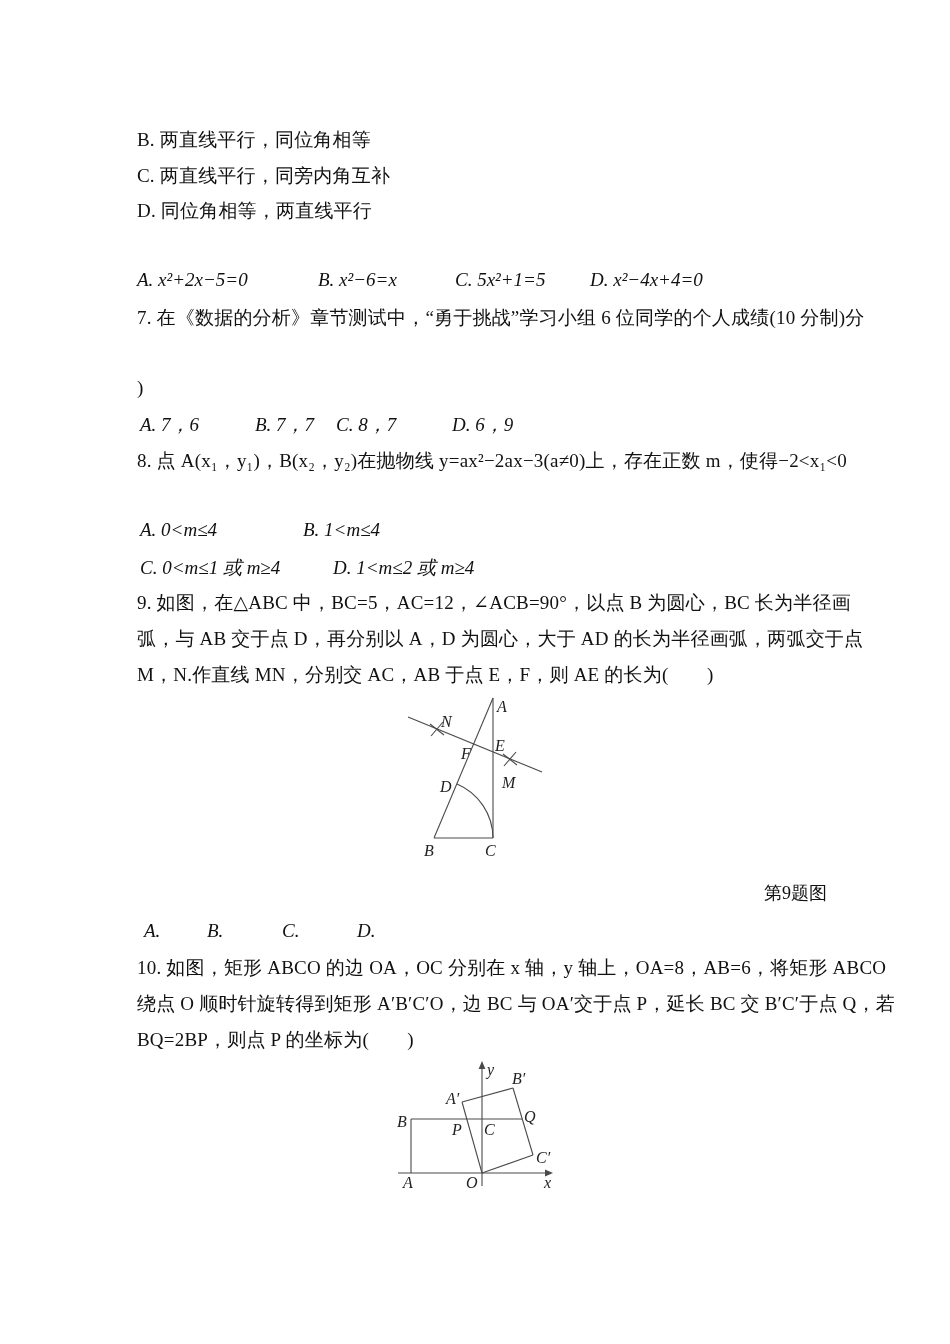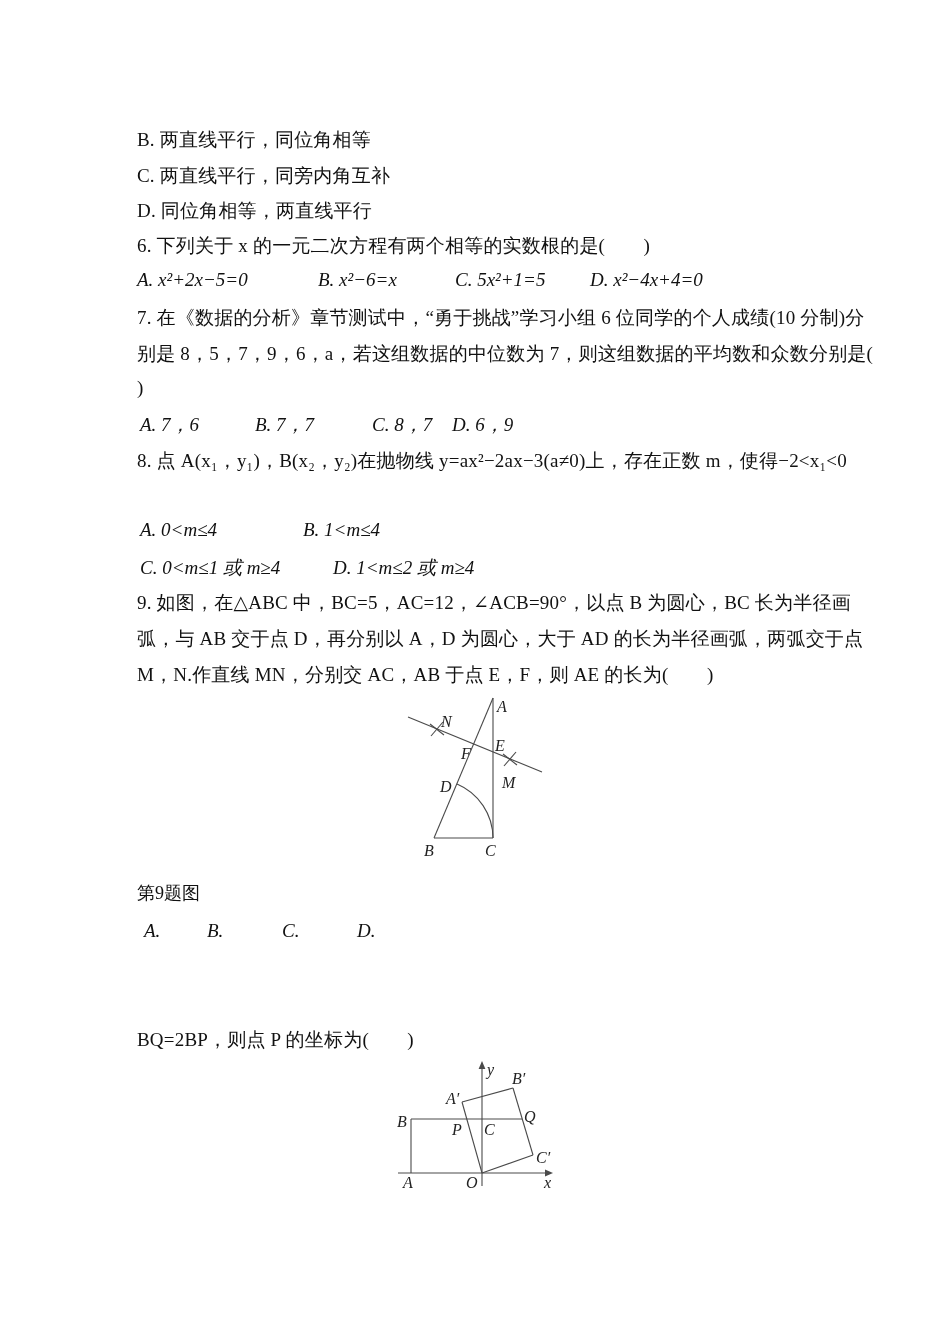--- a/index.html
+++ b/index.html
@@ -19,21 +19,21 @@
   }
   .opt{
     position:absolute;
     font-size:19px;
     white-space:pre;
     font-style:italic;
   }
   .caption{
     position:absolute;
     left:137px;top:881px;width:690px;
-    text-align:left;
+    text-align:right;
     font-size:18px;
   }
   svg.fig{position:absolute;overflow:visible;}
   svg.fig line, svg.fig path, svg.fig polyline{
     stroke:#4a4a4a;stroke-width:1.1;fill:none;
   }
   svg.fig polygon{fill:#4a4a4a;stroke:none;}
   svg.fig text{
     font-family:"Liberation Serif","DejaVu Serif",serif;
     font-style:italic;
@@ -44,32 +44,30 @@
 </style>
 </head>
 <body>
 
 <div class="page">
 
   <div class="line" style="left:137px;top:127px">B. 两直线平行，同位角相等</div>
   <div class="line" style="left:137px;top:163px">C. 两直线平行，同旁内角互补</div>
   <div class="line" style="left:137px;top:198px">D. 同位角相等，两直线平行</div>
 
-  <div class="line" style="left:137px;top:233px">6. 下列关于 x 的一元二次方程有两个相等的实数根的是(　　)</div>
   <span class="opt" style="left:137px;top:269px">A. x²+2x−5=0</span>
   <span class="opt" style="left:318px;top:269px">B. x²−6=x</span>
   <span class="opt" style="left:455px;top:269px">C. 5x²+1=5</span>
   <span class="opt" style="left:590px;top:269px">D. x²−4x+4=0</span>
 
   <div class="line" style="left:137px;top:305px">7. 在《数据的分析》章节测试中，“勇于挑战”学习小组 6 位同学的个人成绩(10 分制)分</div>
-  <div class="line" style="left:137px;top:341px">别是 8，5，7，9，6，a，若这组数据的中位数为 7，则这组数据的平均数和众数分别是(</div>
   <div class="line" style="left:137px;top:377px">)</div>
   <span class="opt" style="left:140px;top:412px">A. 7，6</span>
   <span class="opt" style="left:255px;top:412px">B. 7，7</span>
-  <span class="opt" style="left:372px;top:412px">C. 8，7</span>
+  <span class="opt" style="left:336px;top:412px">C. 8，7</span>
   <span class="opt" style="left:452px;top:412px">D. 6，9</span>
 
   <div class="line" style="left:137px;top:448px">8. 点 A(x₁，y₁)，B(x₂，y₂)在抛物线 y=ax²−2ax−3(a≠0)上，存在正数 m，使得−2&lt;x₁&lt;0</div>
   <span class="opt" style="left:140px;top:519px">A. 0&lt;m≤4</span>
   <span class="opt" style="left:303px;top:519px">B. 1&lt;m≤4</span>
   <span class="opt" style="left:140px;top:555px">C. 0&lt;m≤1 或 m≥4</span>
   <span class="opt" style="left:333px;top:555px">D. 1&lt;m≤2 或 m≥4</span>
 
   <div class="line" style="left:137px;top:590px">9. 如图，在△ABC 中，BC=5，AC=12，∠ACB=90°，以点 B 为圆心，BC 长为半径画</div>
   <div class="line" style="left:137px;top:662px">M，N.作直线 MN，分别交 AC，AB 于点 E，F，则 AE 的长为(　　)</div>
@@ -105,20 +103,22 @@
     <text x="485" y="856">C</text>
   </svg>
 
   <div class="caption">第9题图</div>
 
   <span class="opt" style="left:144px;top:920px">A.</span>
   <span class="opt" style="left:207px;top:920px">B.</span>
   <span class="opt" style="left:282px;top:920px">C.</span>
   <span class="opt" style="left:357px;top:920px">D.</span>
 
+  <div class="line" style="left:137px;top:955px">10. 如图，矩形 ABCO 的边 OA，OC 分别在 x 轴，y 轴上，OA=8，AB=6，将矩形 ABCO</div>
+  <div class="line" style="left:137px;top:991px">绕点 O 顺时针旋转得到矩形 A′B′C′O，边 BC 与 OA′交于点 P，延长 BC 交 B′C′于点 Q，若</div>
   <div class="line" style="left:137px;top:1027px">BQ=2BP，则点 P 的坐标为(　　)</div>
 
   <svg class="fig" style="left:390px;top:1056px" width="175" height="140" viewBox="390 1056 175 140">
     <g>
       <line x1="398" y1="1173" x2="549" y2="1173"></line>
       <polygon points="553,1173 545,1169.6 545,1176.4"></polygon>
     </g>
     <g>
       <line x1="482" y1="1065" x2="482" y2="1186"></line>
       <polygon points="482,1061 478.6,1069 485.4,1069"></polygon>

